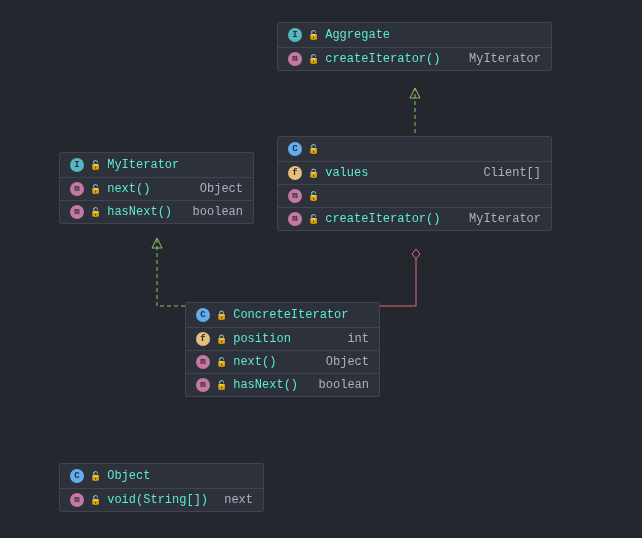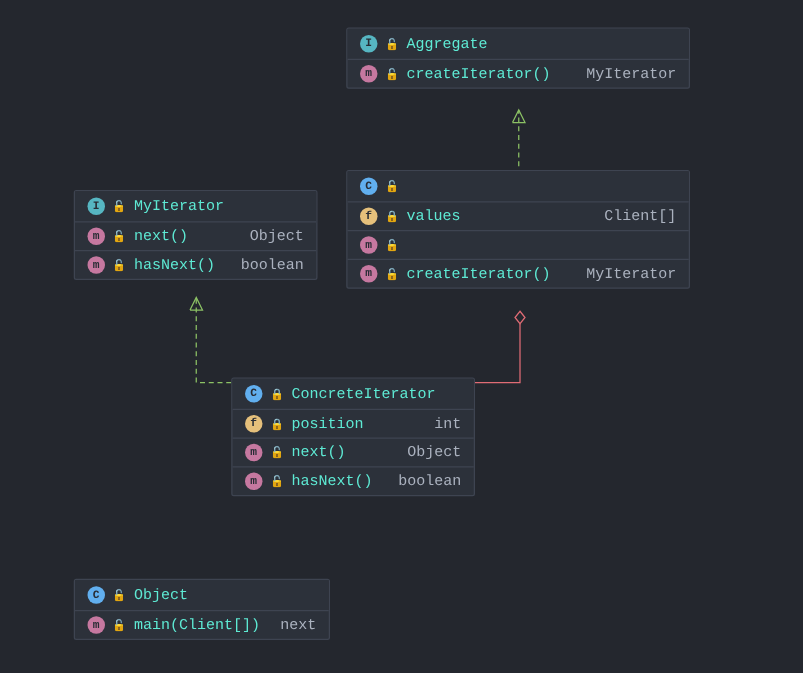--- a/index.html
+++ b/index.html
@@ -145,18 +145,18 @@
 <div class="class-box" style="left:59px; top:463px; width:205px;">
   <div class="class-header">
     <span class="badge badge-c-arrow">C</span>
     <span class="unlock">🔓</span>
     <span class="label">Object</span>
   </div>
   <div class="class-body">
     <div class="row">
       <span class="badge badge-m">m</span>
       <span class="unlock">🔓</span>
-      <span class="label">main(Client[])</span>
+      <span class="label">void(String[])</span>
       <span class="spacer"></span>
       <span class="type">next</span>
     </div>
   </div>
 </div>
 
 </body></html>

